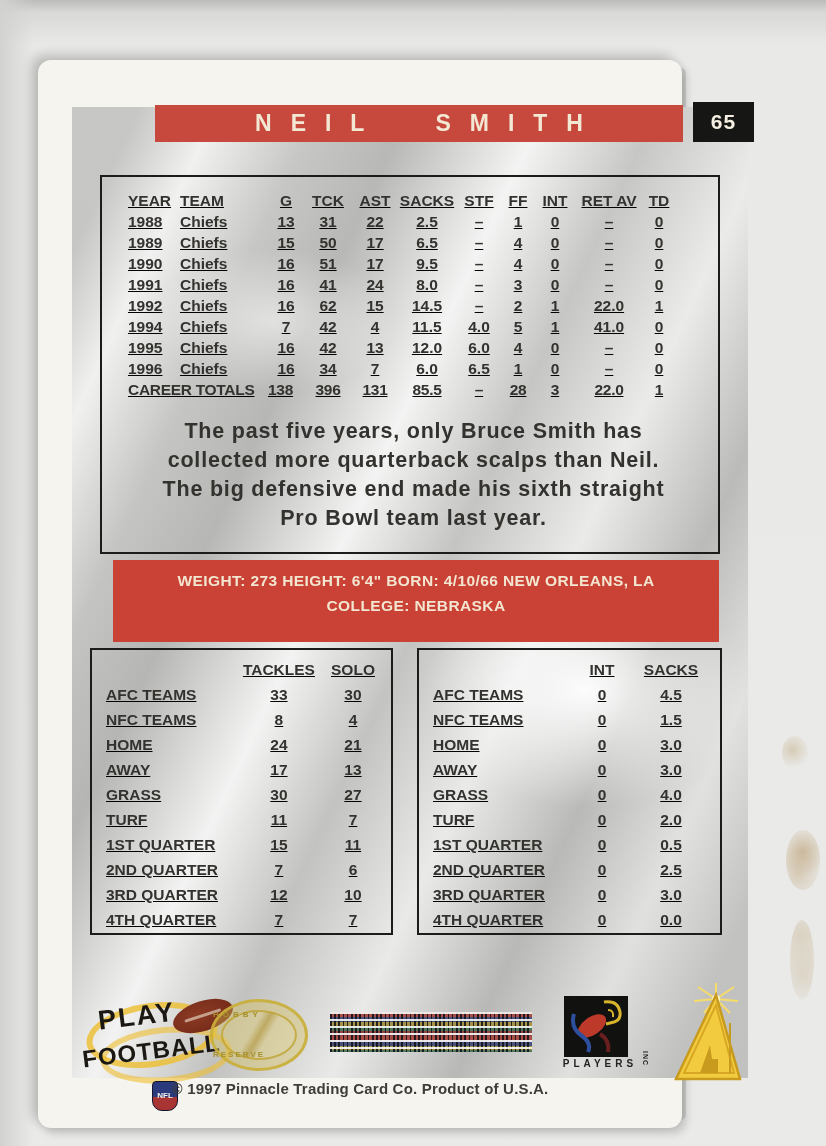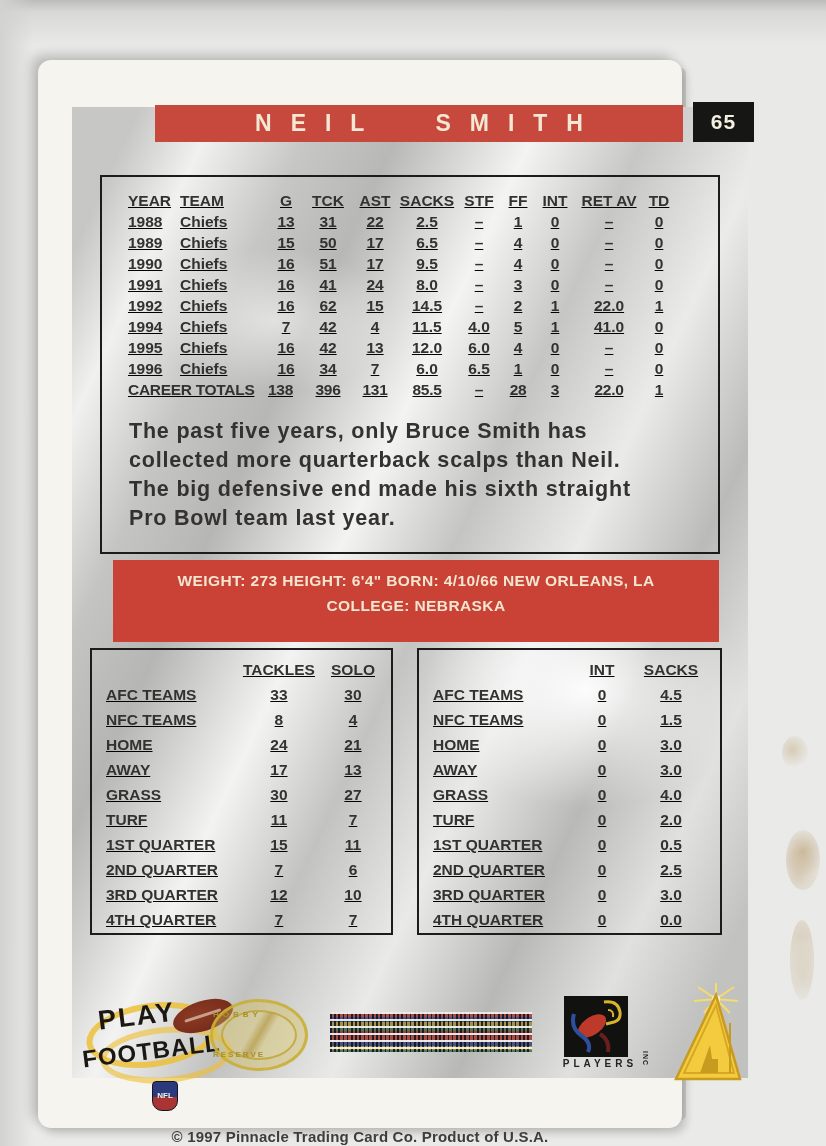--- a/index.html
+++ b/index.html
@@ -37,21 +37,21 @@
   .statbox{position:absolute;left:28px;top:68px;width:616px;height:375px;border:2px solid #1c1c1a;}
   table{border-collapse:collapse;text-decoration:underline;}
   .season{margin:13px 0 0 26px;}
   .season th,.season td{font-weight:bold;font-size:15.5px;color:#33322e;height:21px;
     padding:0;white-space:nowrap;}
   .season th{text-align:center;}
   .season th:nth-child(1),.season th:nth-child(2),
   .season td:nth-child(1),.season td:nth-child(2){text-align:left;}
   .season td{text-align:center;}
   .season .career td{letter-spacing:-0.3px;}
-  .commentary{margin:17px 20px 16px 27px;}
+  .commentary{margin:17px 20px 16px 27px;text-align:center;}
   .commentary div{font-weight:bold;font-size:21.5px;line-height:29px;color:#33322e;
     letter-spacing:0.8px;white-space:nowrap;}
   
   .redbox{position:absolute;left:41px;top:453px;width:606px;height:82px;background:#ca4136;
     text-align:center;padding-top:0;}
   .redbox div{color:#f2e6d0;font-weight:bold;font-size:15.5px;line-height:25px;letter-spacing:0.4px;}
   .redbox div:first-child{padding-top:8px;}
   
   .splitbox{position:absolute;border:2px solid #1c1c1a;}
   .splitbox.left{left:18px;top:541px;width:299px;height:283px;}
@@ -98,21 +98,21 @@
   .stain{position:absolute;border-radius:50%;}
   .st1{left:744px;top:676px;width:26px;height:34px;
     background:radial-gradient(circle at 40% 40%, rgba(165,125,55,.28), rgba(165,125,55,0) 70%);}
   .st2{left:748px;top:770px;width:34px;height:60px;
     background:radial-gradient(circle at 50% 35%, rgba(160,115,45,.40), rgba(160,115,45,0) 60%),
                radial-gradient(circle at 35% 75%, rgba(160,115,45,.25), rgba(160,115,45,0) 55%);}
   .st3{left:752px;top:860px;width:24px;height:80px;
     background:radial-gradient(circle at 45% 20%, rgba(160,120,50,.22), rgba(160,120,50,0) 60%),
                radial-gradient(circle at 55% 70%, rgba(160,120,50,.18), rgba(160,120,50,0) 55%);}
   .copyright{position:absolute;left:0;right:0;top:1020px;text-align:center;
-    font-weight:bold;font-size:15px;color:#3e3d3a;letter-spacing:0.2px;margin-top:48px;}
+    font-weight:bold;font-size:15px;color:#3e3d3a;letter-spacing:0.2px;}
 </style>
 </head>
 <body>
 
 <div class="scene">
   <div class="card">
     <div class="inner">
 
       <div class="titlebar">
         <span>NEIL SMITH</span>

